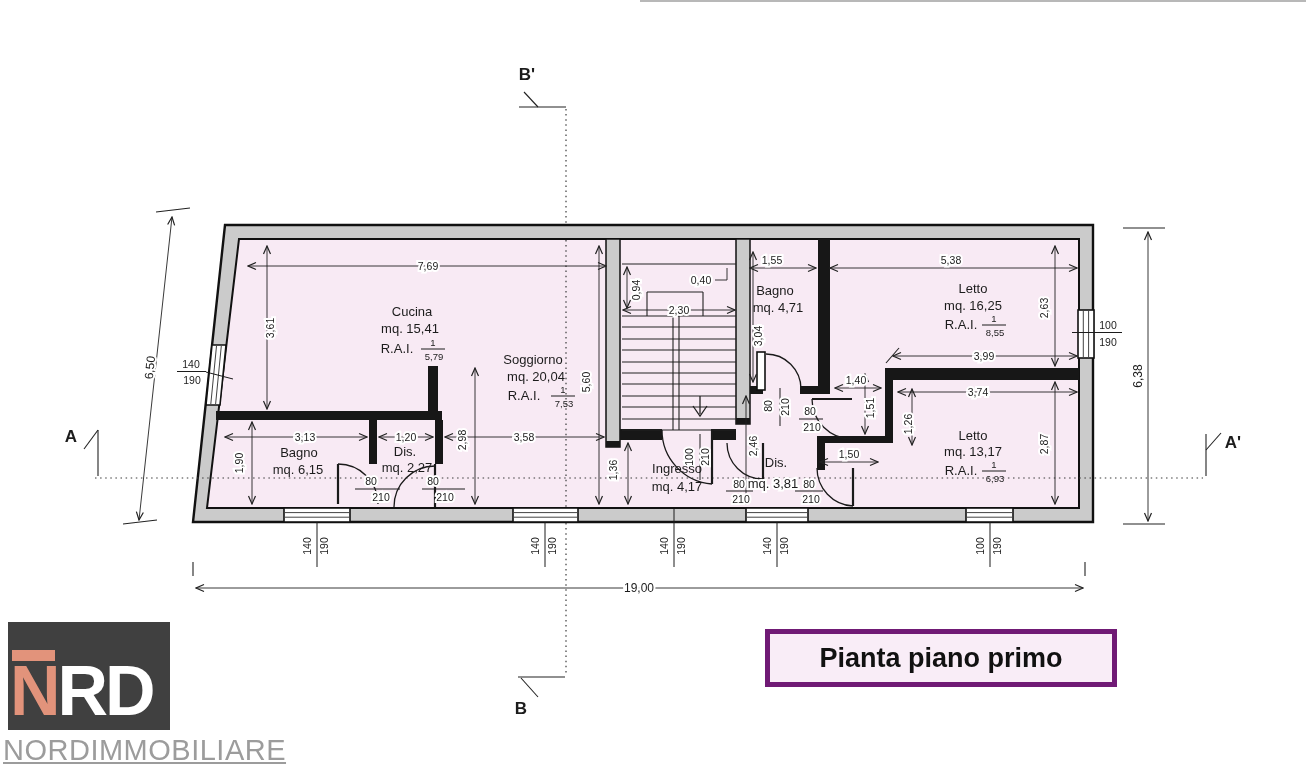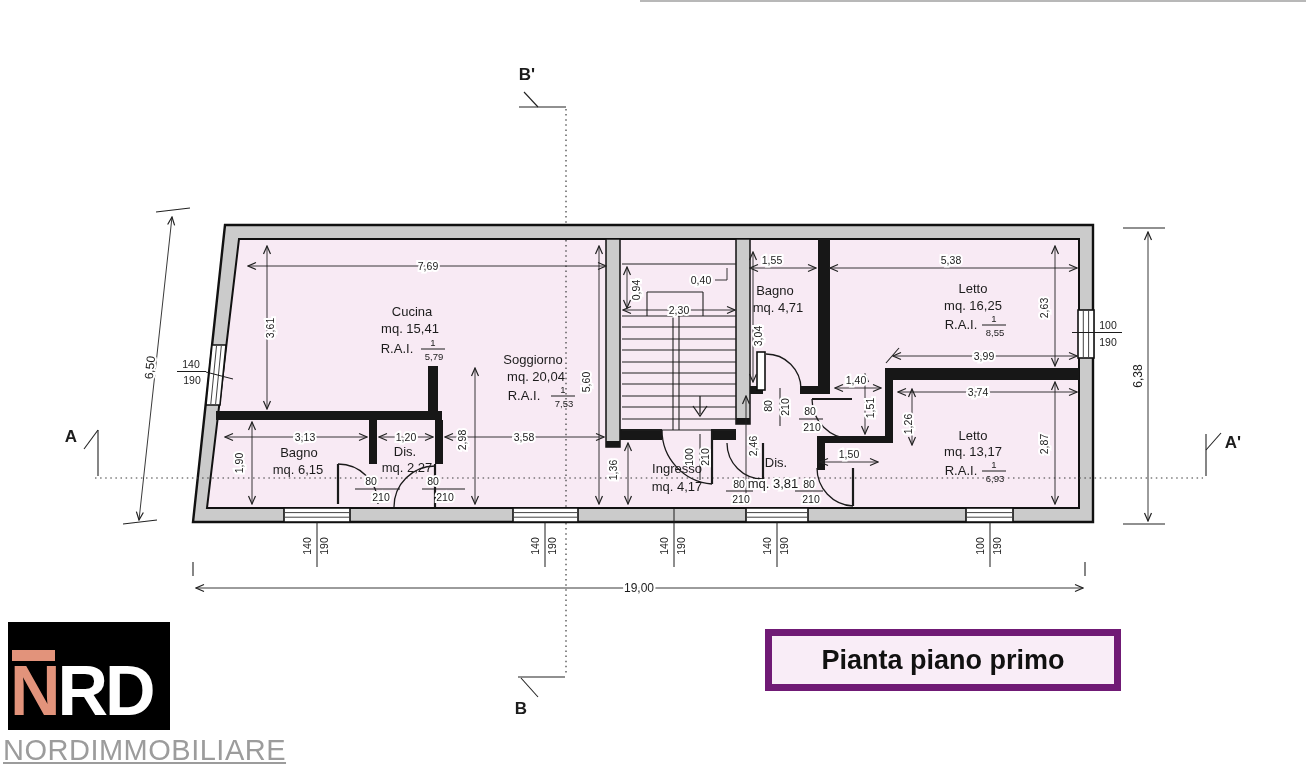--- a/index.html
+++ b/index.html
@@ -15,23 +15,23 @@
   .tick{stroke:#222;stroke-width:1.1;}
   .dot{stroke:#3a3a3a;stroke-width:1.2;stroke-dasharray:1.5 3.6;fill:none;}
   .wall{fill:#171717;stroke:none;}
   .gwall{fill:#cbcbcb;stroke:#111;stroke-width:1.5;}
   .win{fill:#ffffff;stroke:#111;stroke-width:1.6;}
   .wline{stroke:#111;stroke-width:.8;}
   .door{fill:none;stroke:#1a1a1a;stroke-width:1.3;}
   .leaf{stroke:#1a1a1a;stroke-width:2.2;}
   .stair{stroke:#222;stroke-width:1.1;fill:none;}
   .fbar{stroke:#1c1c1c;stroke-width:1;}
-  #title-box{position:absolute;left:765px;top:629px;width:342px;height:48px;border:7px solid #701a75;
+  #title-box{position:absolute;left:765px;top:629px;width:342px;height:48px;border:5px solid #701a75;
     background:#f9edf7;text-align:center;line-height:48px;font-size:27px;font-weight:bold;color:#111;}
-  #logo-square{position:absolute;left:8px;top:622px;width:162px;height:108px;background:#000000;}
+  #logo-square{position:absolute;left:8px;top:622px;width:162px;height:108px;background:#404040;}
   #logo-bar{position:absolute;left:4px;top:28px;width:43px;height:11px;background:#e2937b;}
   #logo-letters{position:absolute;left:2px;top:34px;font-size:70px;font-weight:800;line-height:1;letter-spacing:-3px;}
   #logo-letters .ln{color:#e2937b;}
   #logo-letters .lrd{color:#ffffff;}
   #logo-company{position:absolute;left:3px;top:734px;font-size:29px;color:#9c9c9c;letter-spacing:.5px;text-decoration:underline;}
   #scan-line{position:absolute;left:640px;top:0;width:666px;height:2px;background:#b8b8b8;}
 </style>
 </head>
 <body>
 

